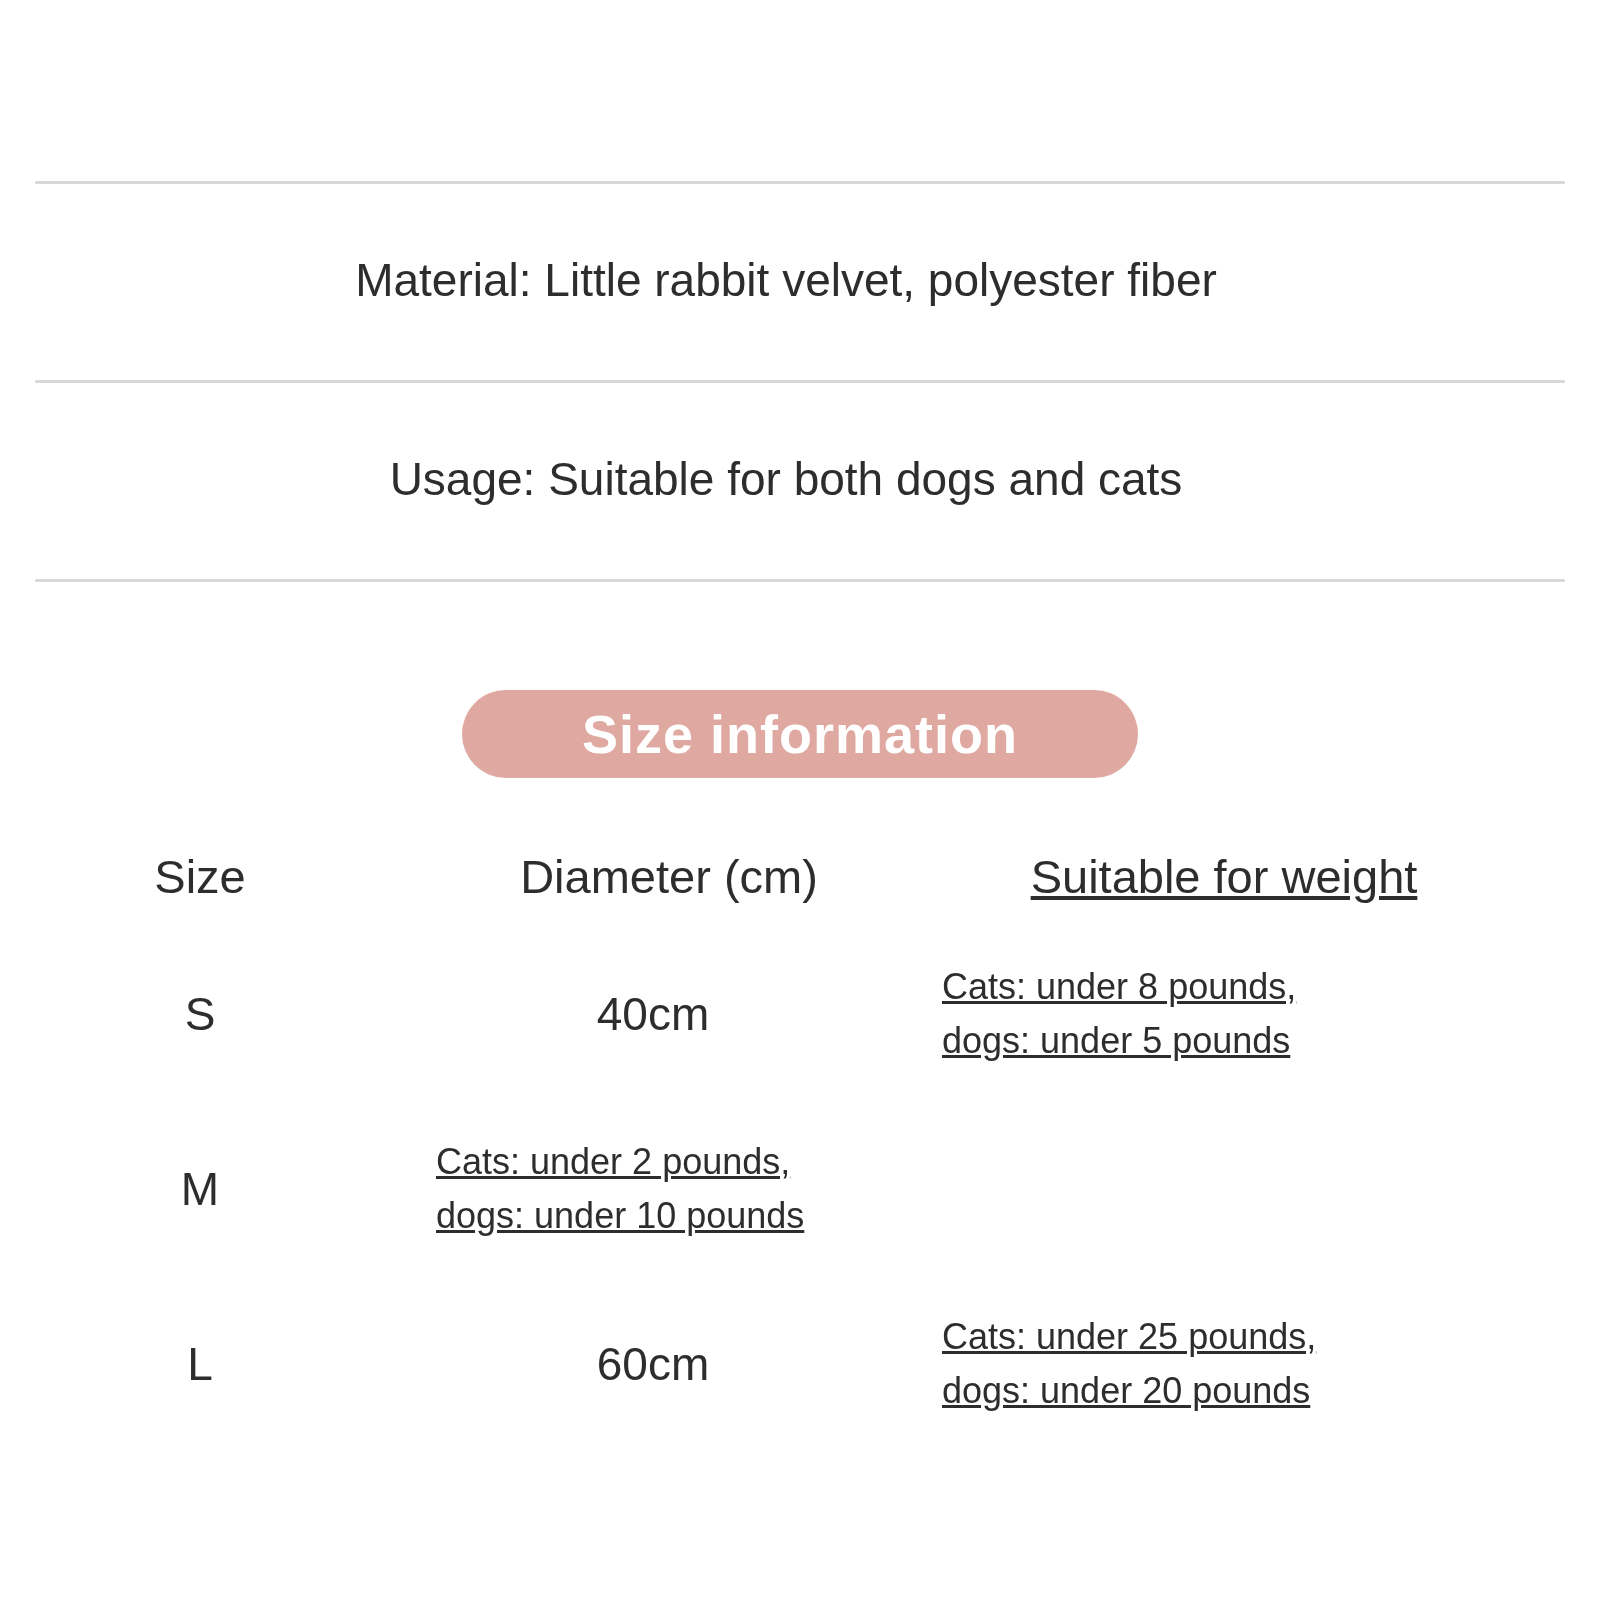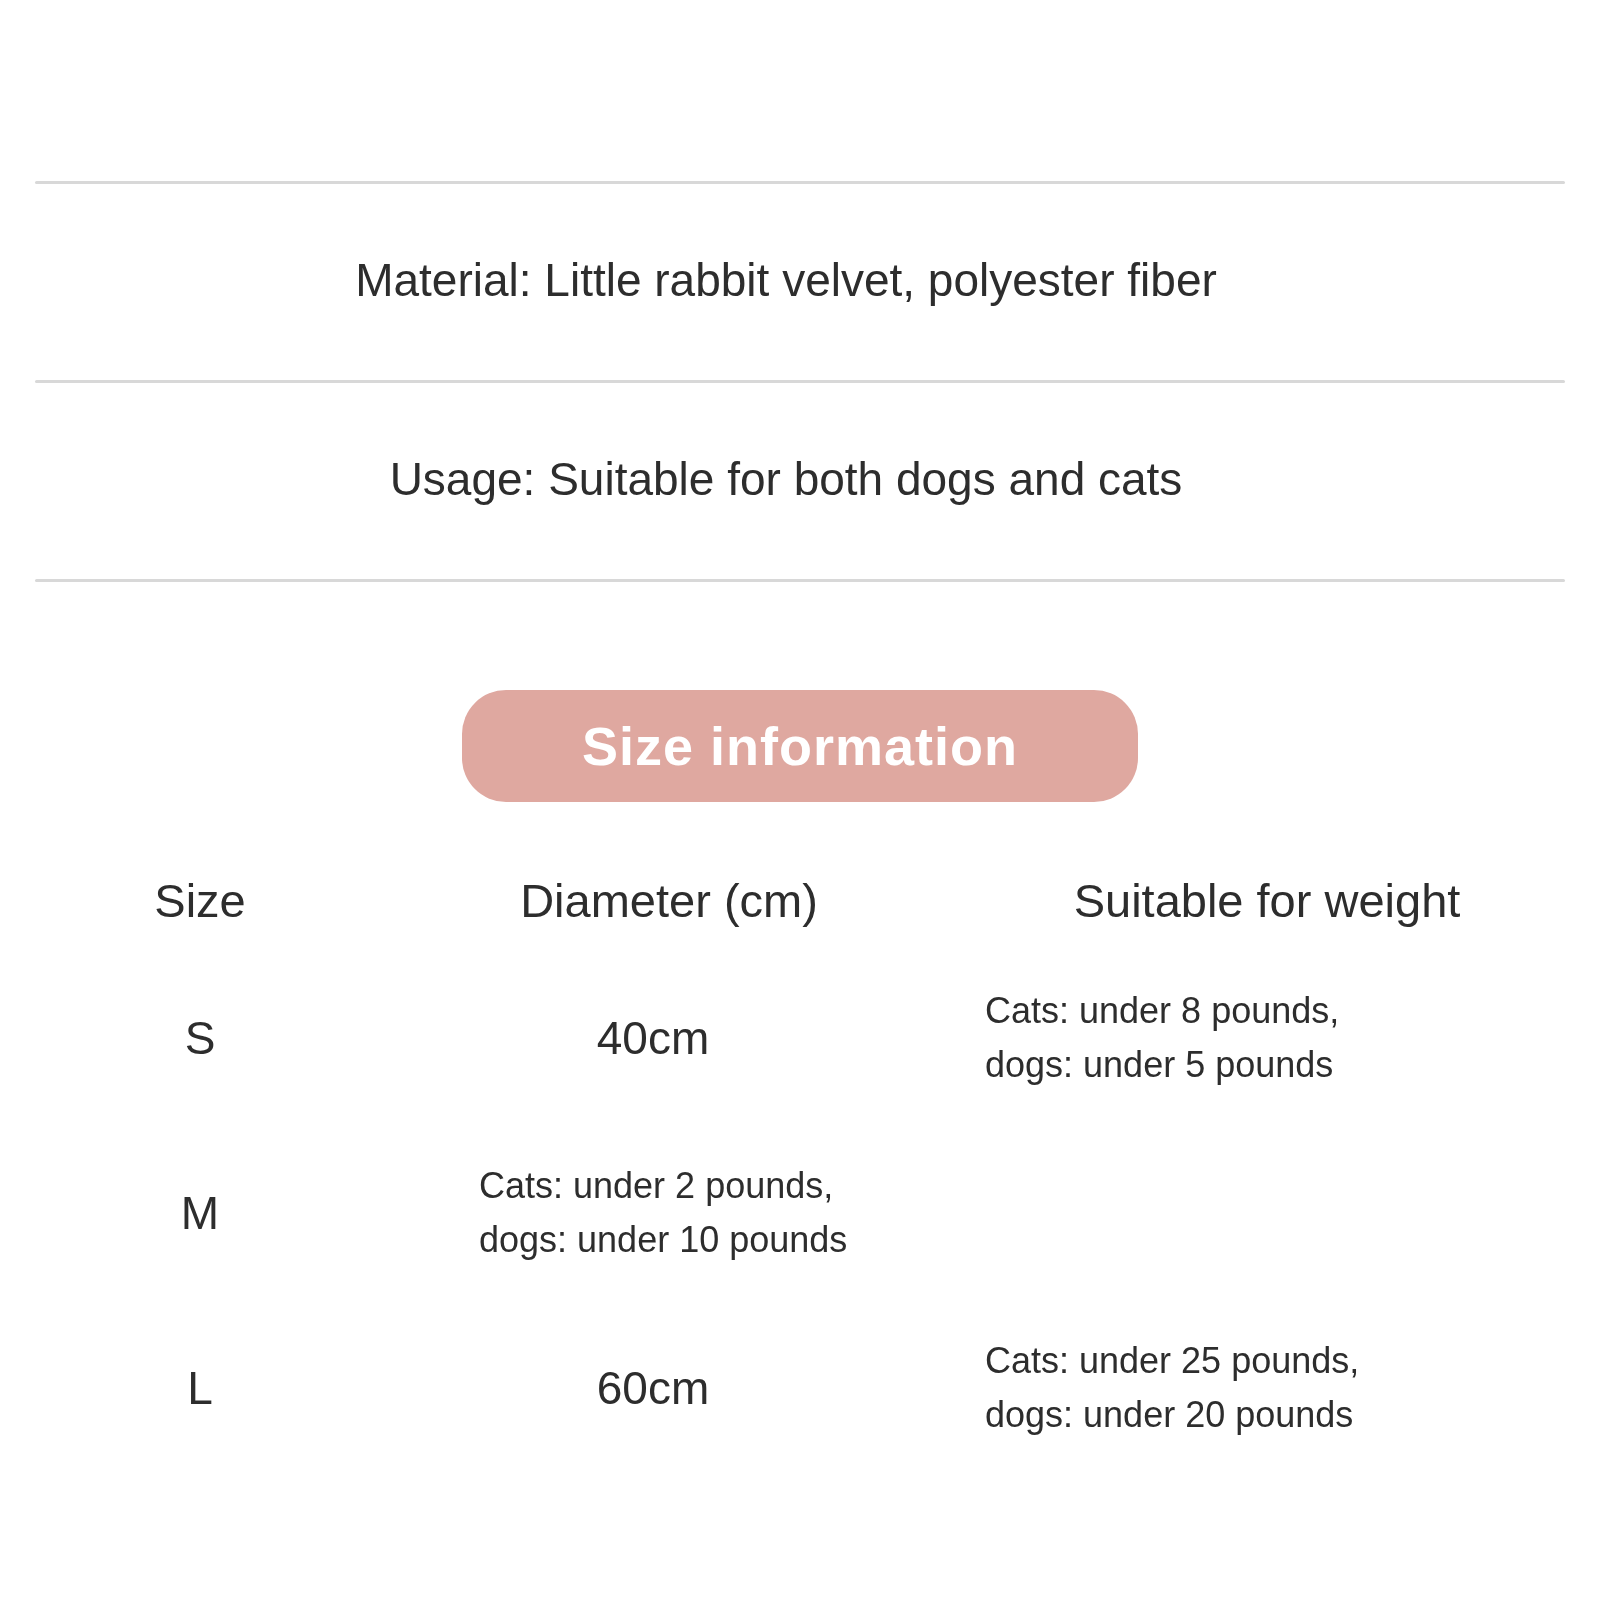--- a/index.html
+++ b/index.html
@@ -43,21 +43,21 @@
   .spec-usage { margin-top: 66px; }
 
   
   .badge-wrap {
     margin-top: 108px;
     display: flex;
     justify-content: center;
   }
   .size-badge {
     min-width: 676px;
-    height: 112px;
+    height: 88px;
     border-radius: 44px;
     display: flex;
     align-items: center;
     justify-content: center;
     color: #ffffff;
     font-size: 54px;
     font-weight: bold;
     letter-spacing: 1px;
   }
 
@@ -66,21 +66,22 @@
   .t-row {
     display: grid;
     grid-template-columns: 400px 506px 694px;
     align-items: center;
   }
   .t-head { height: 100px; font-size: 47px; gap: 16px; }
   .t-data { height: 175px; font-size: 46px; }
   .cell-size, .cell-diameter { text-align: center; }
   .cell-weight-box {
     width: 500px;
-    margin-left: 79px;
+    margin-left: 36px;
+    text-decoration: underline;
   }
   .t-head .cell-weight-box { text-align: center; }
   .t-data .cell-weight-box {
     text-align: left;
     font-size: 36px;
     line-height: 54px;
     white-space: pre-line;
   }
 </style>
 </head>

